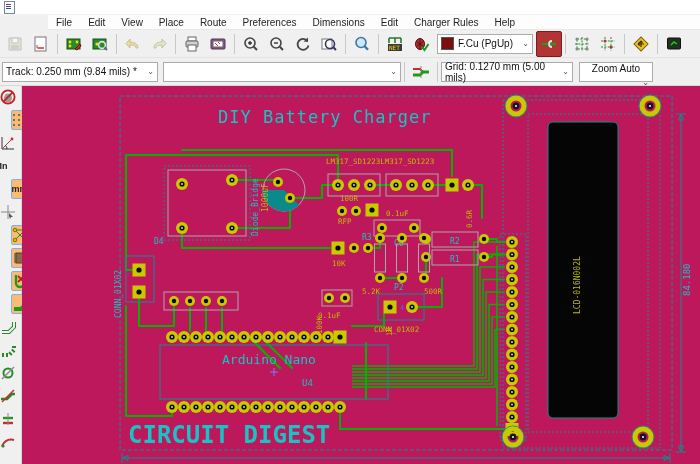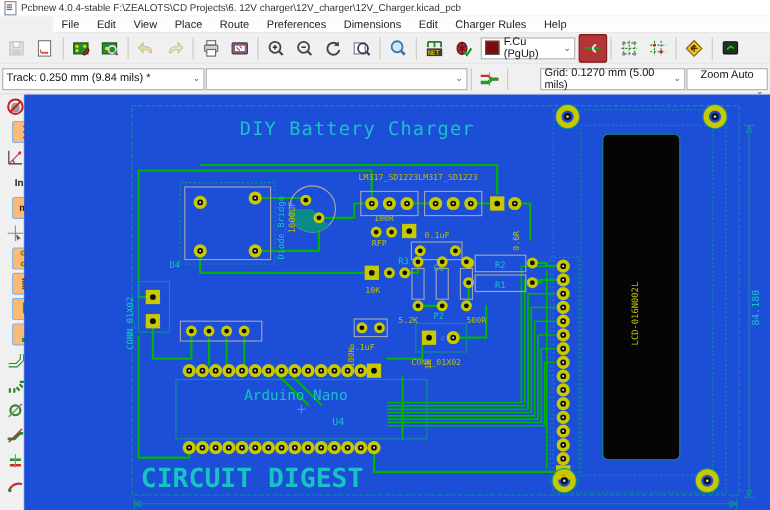--- a/index.html
+++ b/index.html
@@ -16,41 +16,40 @@
   .tbtn{width:24px;height:24px;display:flex;align-items:center;justify-content:center;border:1px solid transparent;border-radius:2px;flex:0 0 auto;}
   .tbtn.dis{opacity:.45;}
   .sep{width:1px;height:20px;background:#c9c9c9;margin:0 3px;flex:0 0 auto;}
   .combo{height:20px;background:#fff;border:1px solid #ababab;display:flex;align-items:center;
     font-size:10px;color:#111;padding:0 3px;gap:4px;box-sizing:border-box;flex:0 0 auto;}
   .combo .chev{margin-left:auto;font-size:8px;color:#555;}
   .swatch{width:11px;height:11px;background:#7c0d0d;border:1px solid #555;flex:0 0 auto;}
   .main{display:flex;height:378px;}
   .ltb{width:22px;background:#f0f0f0;border-right:1px solid #d5d5d5;display:flex;flex-direction:column;
     align-items:center;padding-top:1px;box-sizing:border-box;}
-  .lbtn{width:24px;height:20px;margin-bottom:3px;display:flex;align-items:center;justify-content:flex-end;
+  .lbtn{width:24px;height:20px;margin-bottom:3px;display:flex;align-items:center;justify-content:flex-start;
     border:1px solid transparent;border-radius:2px;font-size:9px;flex:0 0 auto;box-sizing:border-box;}
   .lbtn.pressed{background:#fdba74;border-color:#7fb2e5;margin-left:24px;}
   .lbtn svg{display:block;}
-  .canvas{width:678px;height:378px;background:#1d4ed8;position:relative;}
+  .canvas{width:678px;height:378px;background:#be185d;position:relative;}
   svg text{font-family:"DejaVu Sans Mono",monospace;}
   .edge{fill:none;stroke:#0d8f8f;stroke-width:1;stroke-dasharray:4 2;}
   .dash{fill:none;stroke:#0d8f8f;stroke-width:1;stroke-dasharray:2 2;}
   .tealln{fill:none;stroke:#0d8f8f;stroke-width:1;}
   .silk{fill:#17c3c3;}
   .yval{fill:#bdbd00;}
   .gray{fill:none;stroke:#a8a8a8;stroke-width:1;}
   .trk{fill:none;stroke:#00b400;stroke-width:2;stroke-linecap:round;stroke-linejoin:round;}
   .trkf{fill:none;stroke:#00b400;stroke-width:1.5;stroke-linejoin:round;}
 </style>
 </head>
 <body>
 
 <div class="titlebar">
   <span class="titleicon"></span>
-  <span>Pcbnew 4.0.4-stable F:\ZEALOTS\CD Projects\6. 12V charger\12V_charger\12V_Charger.kicad_pcb</span>
 </div>
 
 <div class="menubar">
   <span>File</span>
   <span>Edit</span>
   <span>View</span>
   <span>Place</span>
   <span>Route</span>
   <span>Preferences</span>
   <span>Dimensions</span>
@@ -160,21 +159,21 @@
         <text x="3" y="15" font-size="6" fill="#ffd700" font-family="Liberation Sans">NET</text>
       </svg>
   </div>
   <div class="tbtn">
     <svg width="16" height="16">
         <ellipse cx="7" cy="8" rx="4.5" ry="5.5" fill="#b03030" stroke="#5a1010"></ellipse>
         <path d="M7,3 v10 M3.5,5.5 l7,5 M10.5,5.5 l-7,5" stroke="#5a1010"></path>
         <path d="M9,11 l2.5,3 l4,-6" stroke="#1d9b1d" stroke-width="2" fill="none"></path>
       </svg>
   </div>
-  <div class="combo" style="width:86px;margin:0 3px;">
+  <div class="combo" style="width:96px;margin:0 3px;">
     <span class="swatch"></span>
     <span>F.Cu (PgUp)</span>
     <span class="chev">⌄</span>
   </div>
   <div class="tbtn" style="background:#b23434;border-color:#7a1a1a;">
     <svg width="16" height="16">
         <path d="M1,8 h14" stroke="#1d9b1d" stroke-width="2.4"></path>
         <path d="M11,5 a3,3 0 1 0 0,6" stroke="#e0e0e0" stroke-width="1.8" fill="none"></path>
       </svg>
   </div>
@@ -206,38 +205,38 @@
   <div class="tbtn">
     <svg width="16" height="16">
         <rect x="1.5" y="2" width="13" height="11" rx="1" fill="#2a2a2a" stroke="#111"></rect>
         <rect x="3.5" y="4" width="9" height="7" fill="#103a10"></rect>
         <path d="M5,9 l3,-3 l3,2" stroke="#39c039" fill="none" stroke-width="1.4"></path>
       </svg>
   </div>
 </div>
 
 <div class="tb tb2">
-  <div class="combo" style="width:184px;">
+  <div class="combo" style="width:156px;">
     <span>Track: 0.250 mm (9.84 mils) *</span>
     <span class="chev">⌄</span>
   </div>
   <div style="width:5px;"></div>
   <div class="combo" style="width:238px;">
     <span class="chev">⌄</span>
   </div>
   <div class="sep"></div>
   <div class="tbtn">
     <svg width="18" height="16">
         <path d="M1,5 h7 l3,3 h6" stroke="#c03030" stroke-width="2" fill="none"></path>
         <path d="M1,11 h7 l3,-3 h6" stroke="#1d9b1d" stroke-width="3" fill="none"></path>
         <path d="M9,2 v12" stroke="#888" stroke-dasharray="2 1.4"></path>
       </svg>
   </div>
   <div class="sep"></div>
-  <div class="combo" style="width:132px;margin-left:26px;">
+  <div class="combo" style="width:132px;">
     <span>Grid: 0.1270 mm (5.00 mils)</span>
     <span class="chev">⌄</span>
   </div>
   <div style="width:6px;"></div>
   <div class="combo" style="width:74px;flex-direction:column;">
     <span>Zoom Auto</span>
     <span class="chev">⌄</span>
   </div>
 </div>
 

